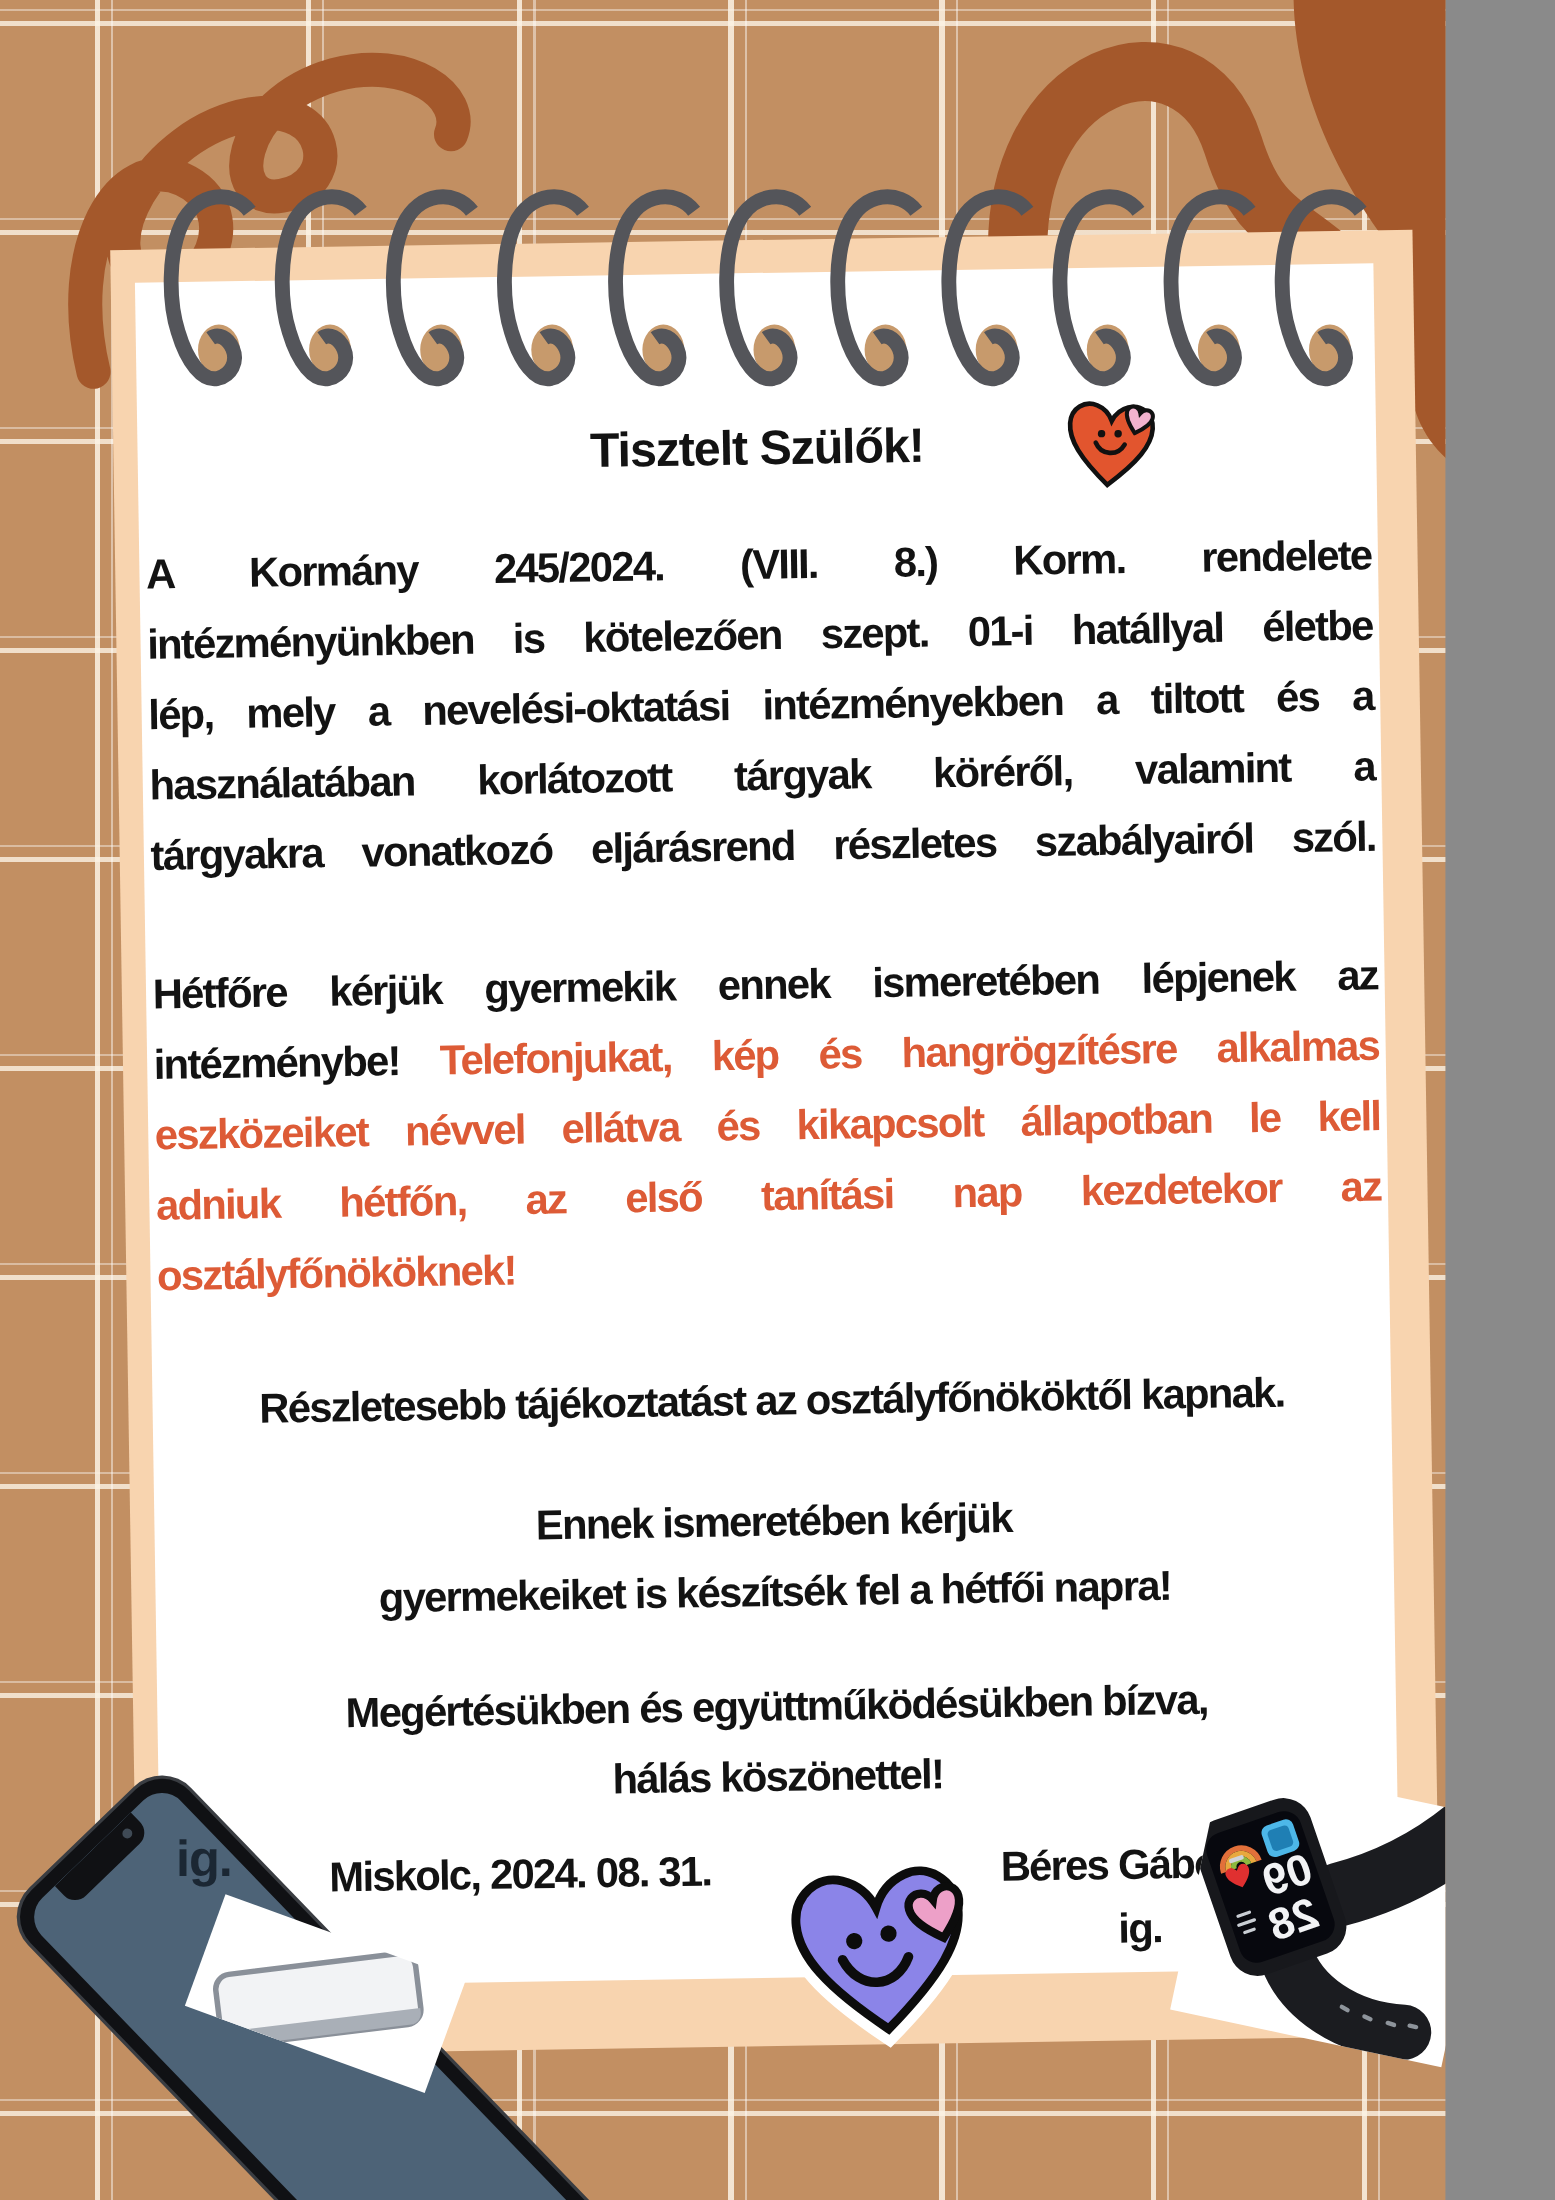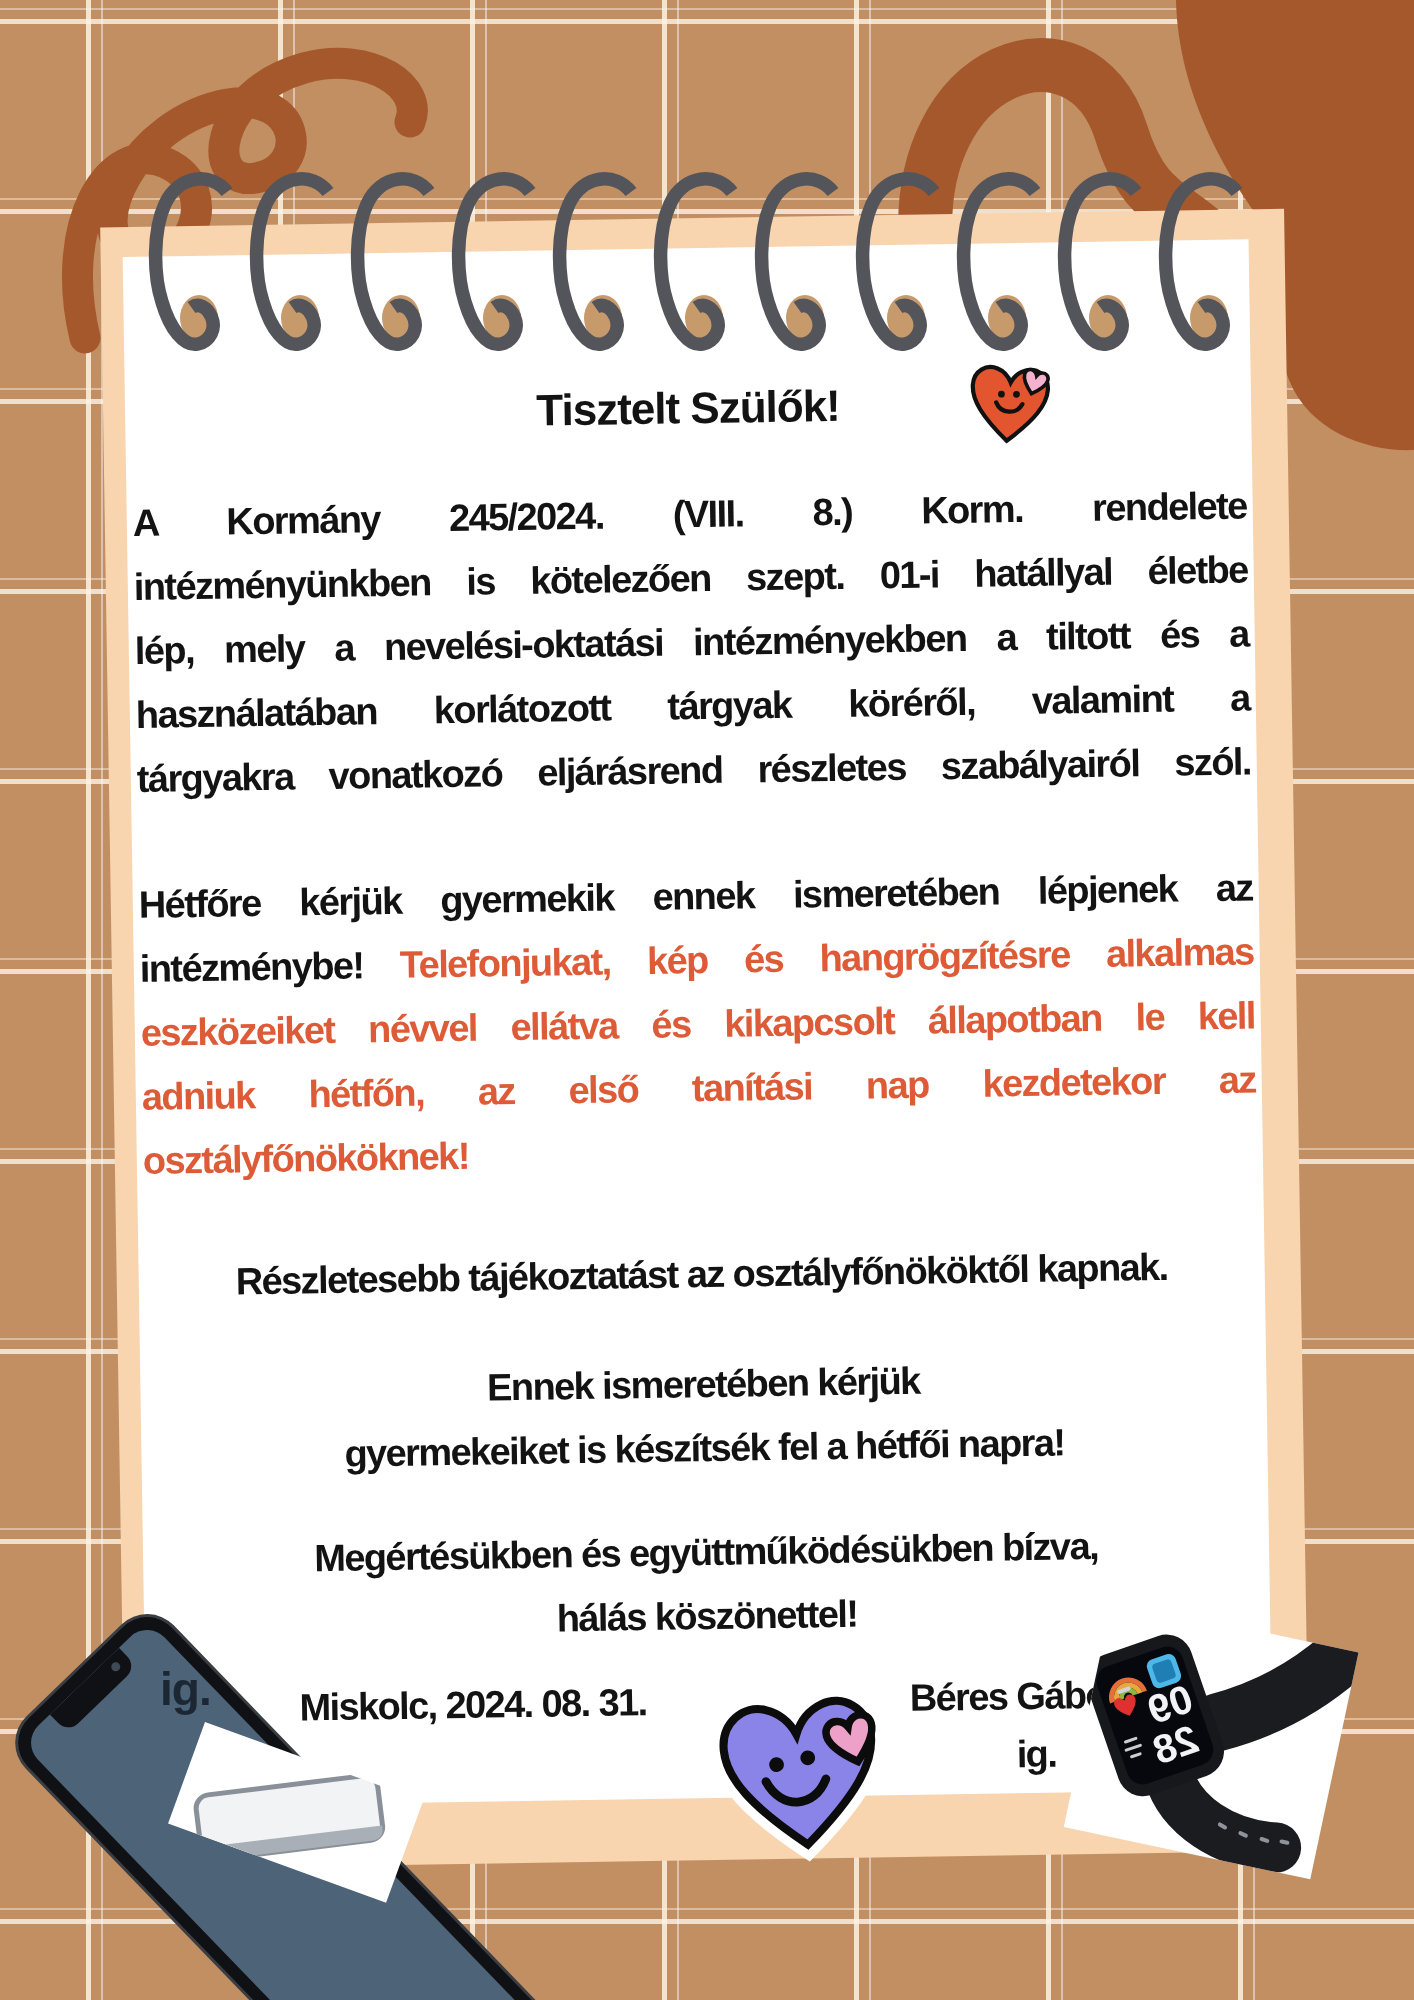--- a/index.html
+++ b/index.html
@@ -1,17 +1,17 @@
 <!DOCTYPE html>
 <html><head>
 <meta charset="utf-8">
 <style>
   html,body{margin:0;padding:0;background:#8a8a8a;}
   .canvas{
-    position:relative;width:1414px;height:2000px;overflow:hidden;
+    position:relative;width:1314px;height:2000px;overflow:hidden;
     font-family:"Liberation Sans","DejaVu Sans",sans-serif;font-weight:700;
     background-color:#C28F62;
     background-image:
       repeating-linear-gradient(90deg, transparent 0 86px, rgba(252,243,229,0.85) 86px 91px, transparent 91px 192px),
       repeating-linear-gradient(90deg, transparent 0 101px, rgba(255,255,255,0.45) 101px 103px, transparent 103px 192px),
       repeating-linear-gradient(0deg, transparent 0 76px, rgba(252,243,229,0.8) 76px 81px, transparent 81px 190px),
       repeating-linear-gradient(0deg, transparent 0 90px, rgba(255,255,255,0.4) 90px 92px, transparent 92px 190px);
   }
   .decor-svg{position:absolute;left:0;top:0;z-index:1;pointer-events:none;}
   

